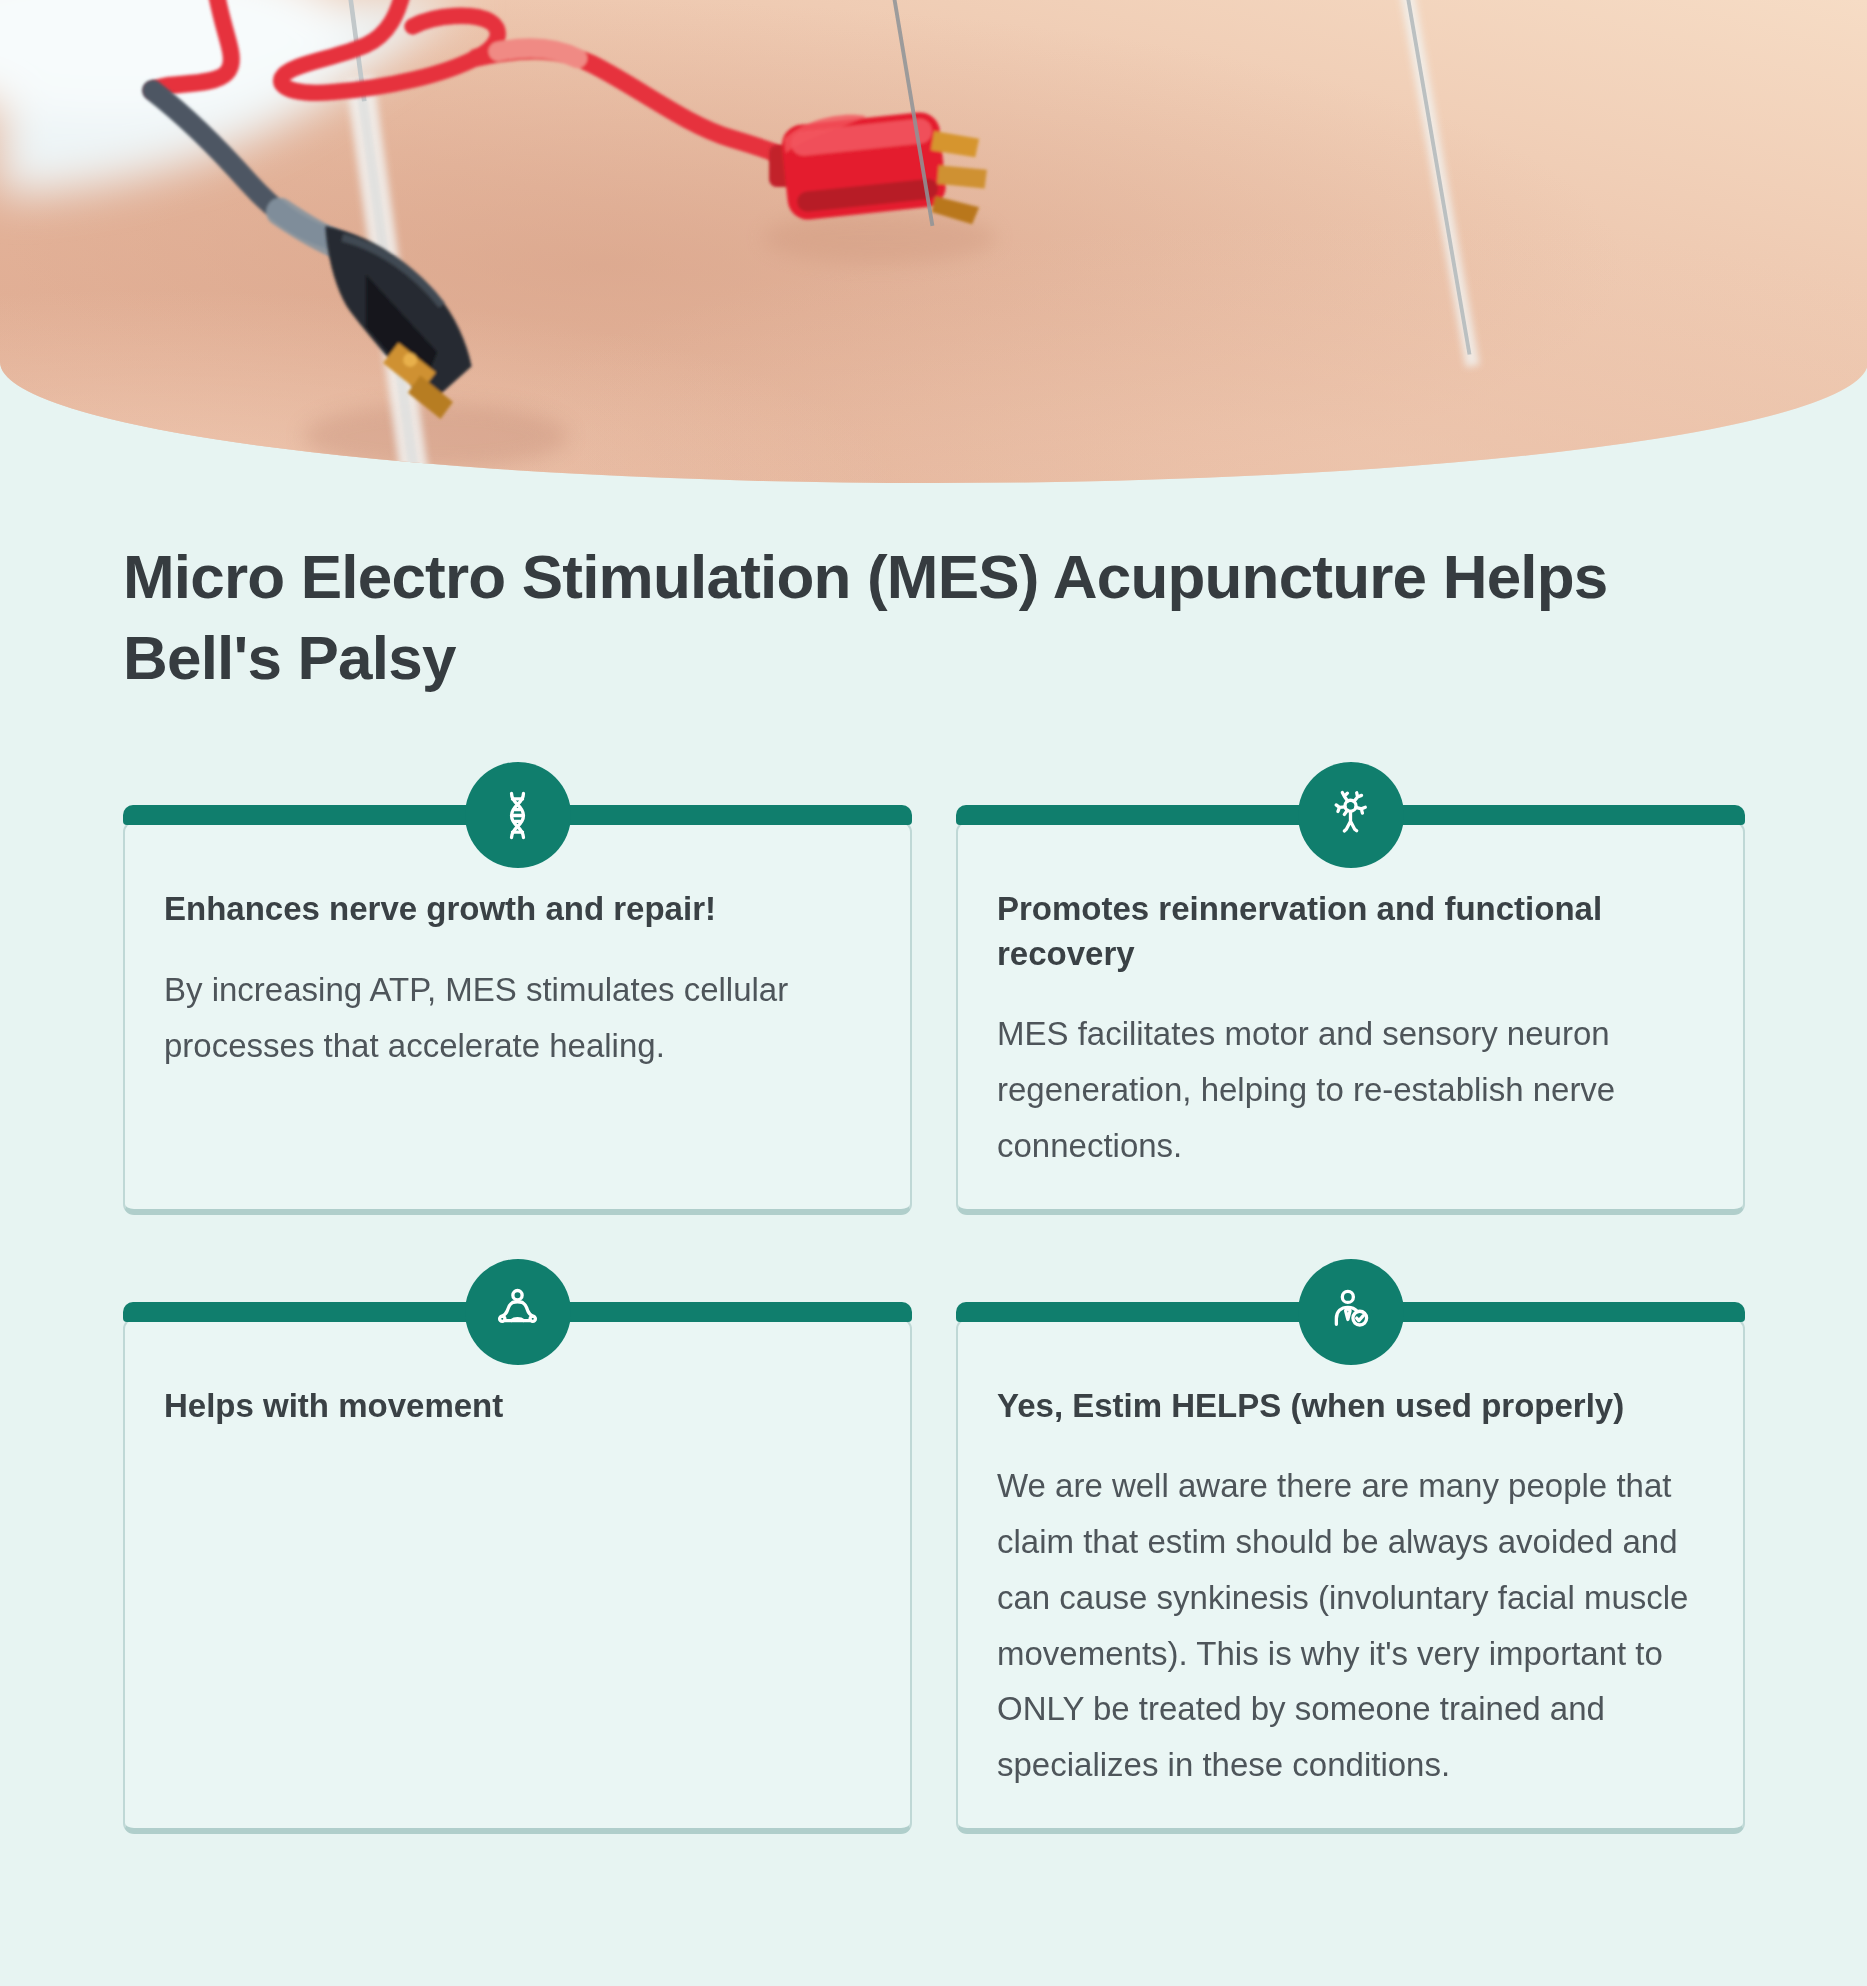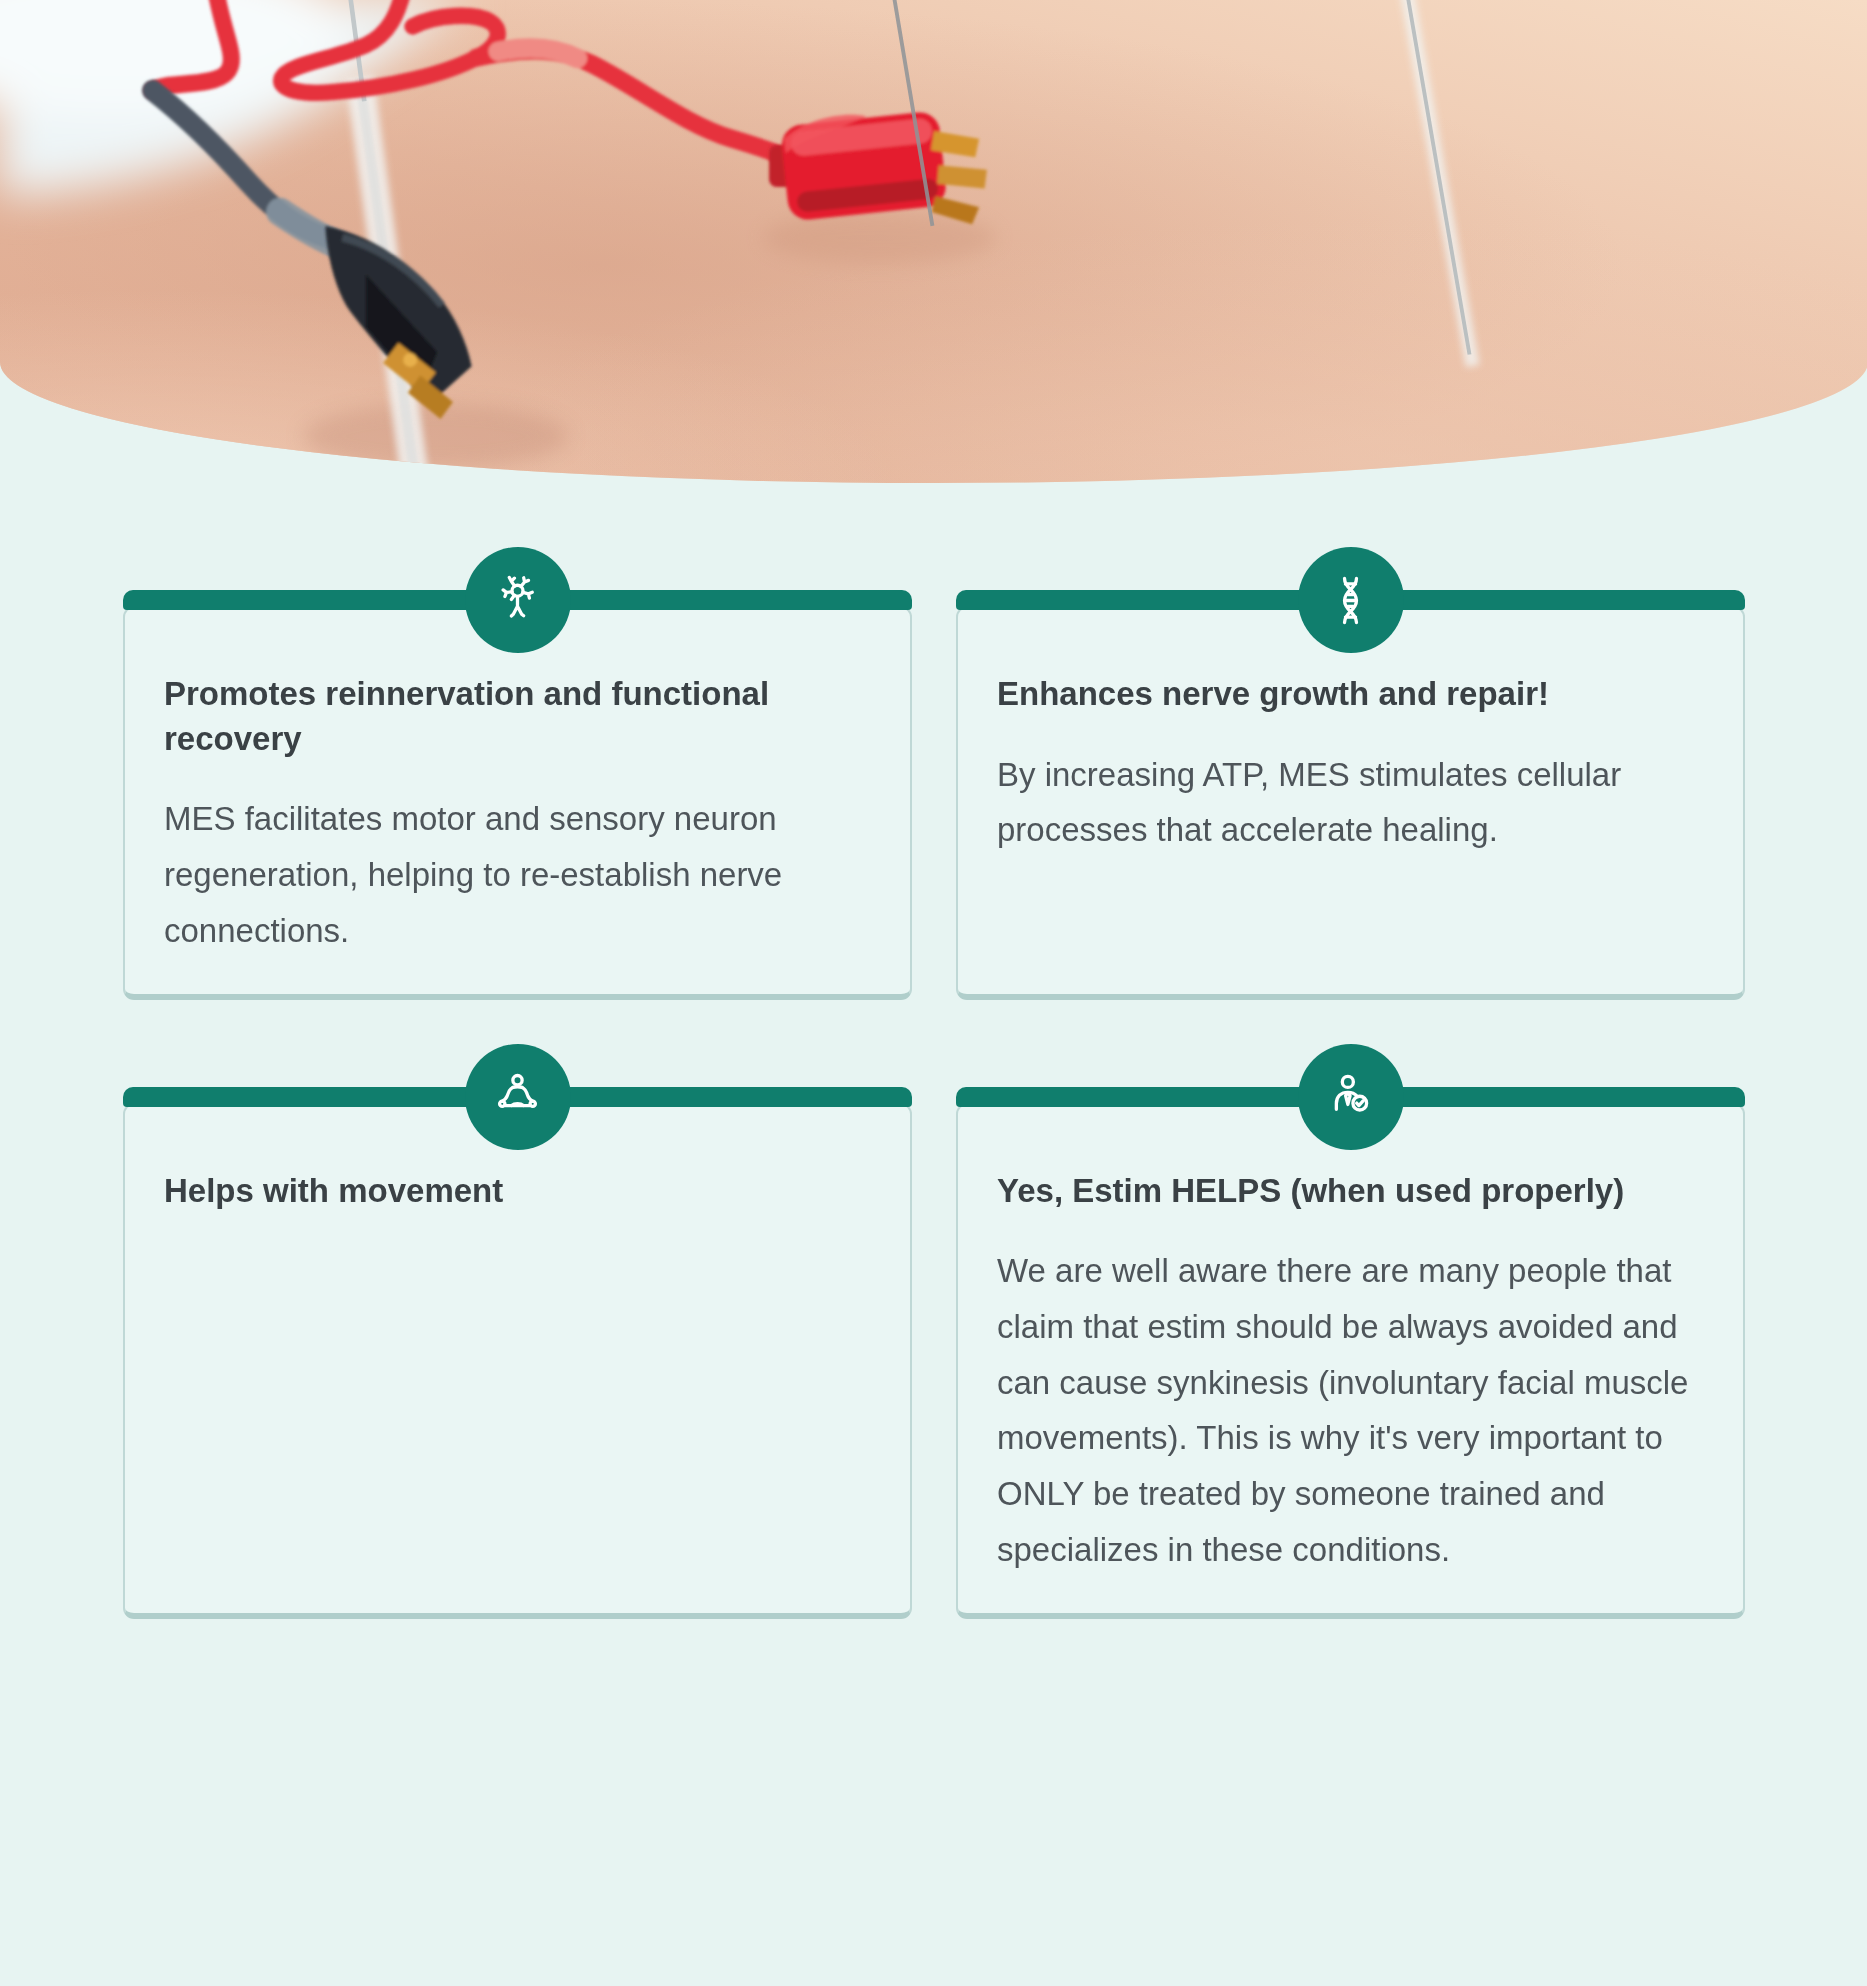--- a/index.html
+++ b/index.html
@@ -160,56 +160,57 @@
     <line x1="1146" y1="-20" x2="1198" y2="290" stroke="#8f9498" stroke-width="5" opacity="0.85"></line>
 
     <g>
       <line x1="1806" y1="-20" x2="1892" y2="470" stroke="#f2f6f6" stroke-width="18" opacity="0.75" filter="url(#b5)"></line>
       <line x1="1806" y1="-20" x2="1888" y2="455" stroke="#b6bcbe" stroke-width="5" opacity="0.9"></line>
     </g>
   </svg>
 </header>
 
 <main class="content">
+  <h1 class="page-title">Micro Electro Stimulation (MES) Acupuncture Helps Bell's Palsy</h1>
 
   <div class="grid">
+
+    <section class="card">
+      <div class="card-cap">
+        <div class="icon-circle">
+          <svg viewBox="0 0 24 24">
+            <path d="M9.3,2 C9.3,6.8 14.7,7.2 14.7,12 C14.7,16.8 9.3,17.2 9.3,22"></path>
+            <path d="M14.7,2 C14.7,6.8 9.3,7.2 9.3,12 C9.3,16.8 14.7,17.2 14.7,22"></path>
+            <path d="M9.7,4.5 L14.3,4.5 M10.9,9.3 L13.1,9.3 M9.6,12 L14.4,12 M10.9,14.7 L13.1,14.7 M9.7,19.5 L14.3,19.5"></path>
+          </svg>
+        </div>
+      </div>
+      <div class="card-box">
+        <h2>Enhances nerve growth and repair!</h2>
+        <p>By increasing ATP, MES stimulates cellular processes that accelerate healing.</p>
+      </div>
+    </section>
 
     <section class="card">
       <div class="card-cap">
         <div class="icon-circle">
           <svg viewBox="0 0 24 24">
             <circle cx="12" cy="7.6" r="2.5"></circle>
             <path d="M10.7,5.5 L9.2,3.3 M9.2,3.3 L8.3,1.6 M9.2,3.3 L10.6,1.9"></path>
             <path d="M13.5,5.7 L15.2,3.6 M15.2,3.6 L14.8,1.7 M15.2,3.6 L17,2.9"></path>
             <path d="M9.5,8.1 L7,8.3 M7,8.3 L5.5,7.2 M7,8.3 L6.3,10.2"></path>
             <path d="M14.5,8.3 L16.9,9 M16.9,9 L18.7,8.3 M16.9,9 L17.4,10.9"></path>
             <path d="M10.6,9.6 L9.2,11.5"></path>
             <path d="M12,10.1 L12,14.6 M12,14.6 L10.1,18.2 M10.1,18.2 L9.2,19 M12,14.6 L13.9,18.2 M13.9,18.2 L14.8,18.9"></path>
           </svg>
         </div>
       </div>
       <div class="card-box">
         <h2>Promotes reinnervation and functional recovery</h2>
         <p>MES facilitates motor and sensory neuron regeneration, helping to re-establish nerve connections.</p>
-      </div>
-    </section>
-
-    <section class="card">
-      <div class="card-cap">
-        <div class="icon-circle">
-          <svg viewBox="0 0 24 24">
-            <path d="M9.3,2 C9.3,6.8 14.7,7.2 14.7,12 C14.7,16.8 9.3,17.2 9.3,22"></path>
-            <path d="M14.7,2 C14.7,6.8 9.3,7.2 9.3,12 C9.3,16.8 14.7,17.2 14.7,22"></path>
-            <path d="M9.7,4.5 L14.3,4.5 M10.9,9.3 L13.1,9.3 M9.6,12 L14.4,12 M10.9,14.7 L13.1,14.7 M9.7,19.5 L14.3,19.5"></path>
-          </svg>
-        </div>
-      </div>
-      <div class="card-box">
-        <h2>Enhances nerve growth and repair!</h2>
-        <p>By increasing ATP, MES stimulates cellular processes that accelerate healing.</p>
       </div>
     </section>
 
     <section class="card">
       <div class="card-cap">
         <div class="icon-circle">
           <svg viewBox="0 0 24 24">
             <circle cx="12" cy="4.6" r="2.1"></circle>
             <path d="M9.9,7.9 C8.4,8.5 7.9,9.9 7.4,11.5 C7,12.7 6.1,13.5 5,14.2"></path>
             <path d="M14.1,7.9 C15.6,8.5 16.1,9.9 16.6,11.5 C17,12.7 17.9,13.5 19,14.2"></path>

